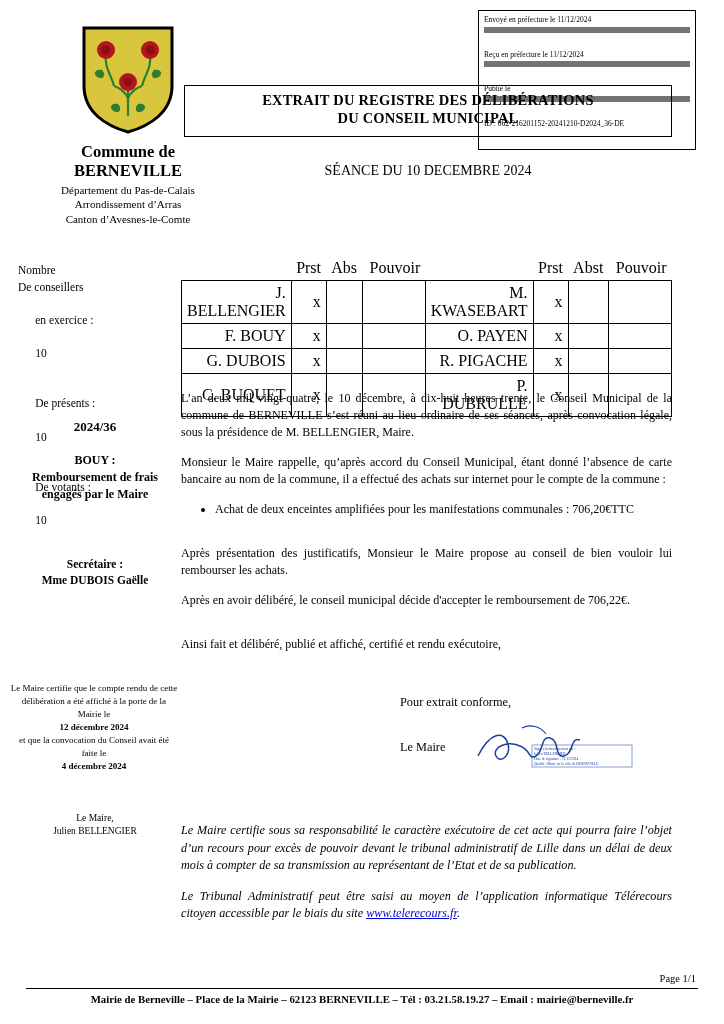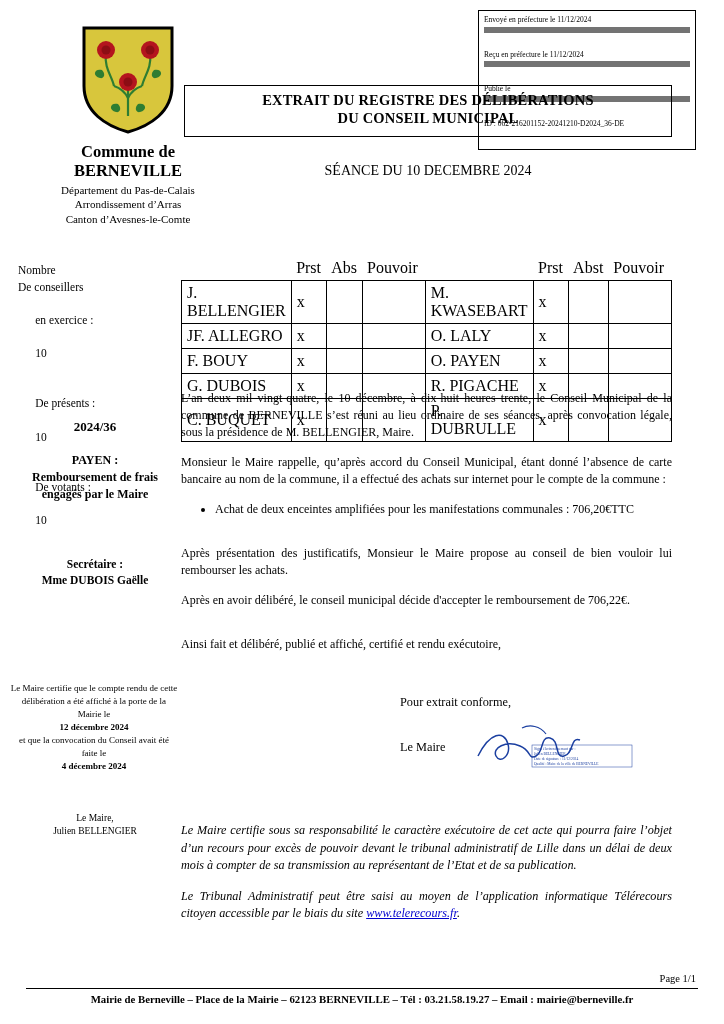--- a/index.html
+++ b/index.html
@@ -116,21 +116,21 @@
     left: 181px;
     width: 491px;
     border-collapse: collapse;
     font-size: 16px;
   }
   .attend td, .attend th {
     border: 1px solid #000;
     padding: 3px 5px;
     height: 17px;
     font-weight: normal;
-    text-align: left;
+    text-align: right;
     vertical-align: middle;
   }
   .attend .c-name { width: 94px; }
   .attend .c-prst { width: 28px; text-align: left; }
   .attend .c-abs  { width: 28px; }
   .attend .c-pouv { width: 96px; }
   .attend tr.head td { border-top: none; border-left: none; border-right: none; }
   .attend .blankcell { border: none; }
 
   
@@ -348,30 +348,20 @@
         <td>J. BELLENGIER</td>
         <td>x</td>
         <td></td>
         <td></td>
         <td>M. KWASEBART</td>
         <td>x</td>
         <td></td>
         <td></td>
       </tr>
       <tr>
-        <td>JF. ALLEGRO</td>
-        <td>x</td>
-        <td></td>
-        <td></td>
-        <td>O. LALY</td>
-        <td>x</td>
-        <td></td>
-        <td></td>
-      </tr>
-      <tr>
         <td>F. BOUY</td>
         <td>x</td>
         <td></td>
         <td></td>
         <td>O. PAYEN</td>
         <td>x</td>
         <td></td>
         <td></td>
       </tr>
       <tr>
@@ -392,21 +382,21 @@
         <td>P. DUBRULLE</td>
         <td>x</td>
         <td></td>
         <td></td>
       </tr>
     </tbody>
   </table>
 
   <div class="objet">
     <div class="ref">2024/36</div>
-    <div class="lbl">PAYEN :</div>
+    <div class="lbl">BOUY :</div>
     <div class="lbl">Remboursement de frais engagés par le Maire</div>
   </div>
 
   <div class="secret">
     <div>Secrétaire :</div>
     <div>Mme DUBOIS Gaëlle</div>
   </div>
 
   <div class="certif">
     <div>Le Maire certifie que le compte rendu de cette délibération a été affiché à la porte de la Mairie  le</div>

